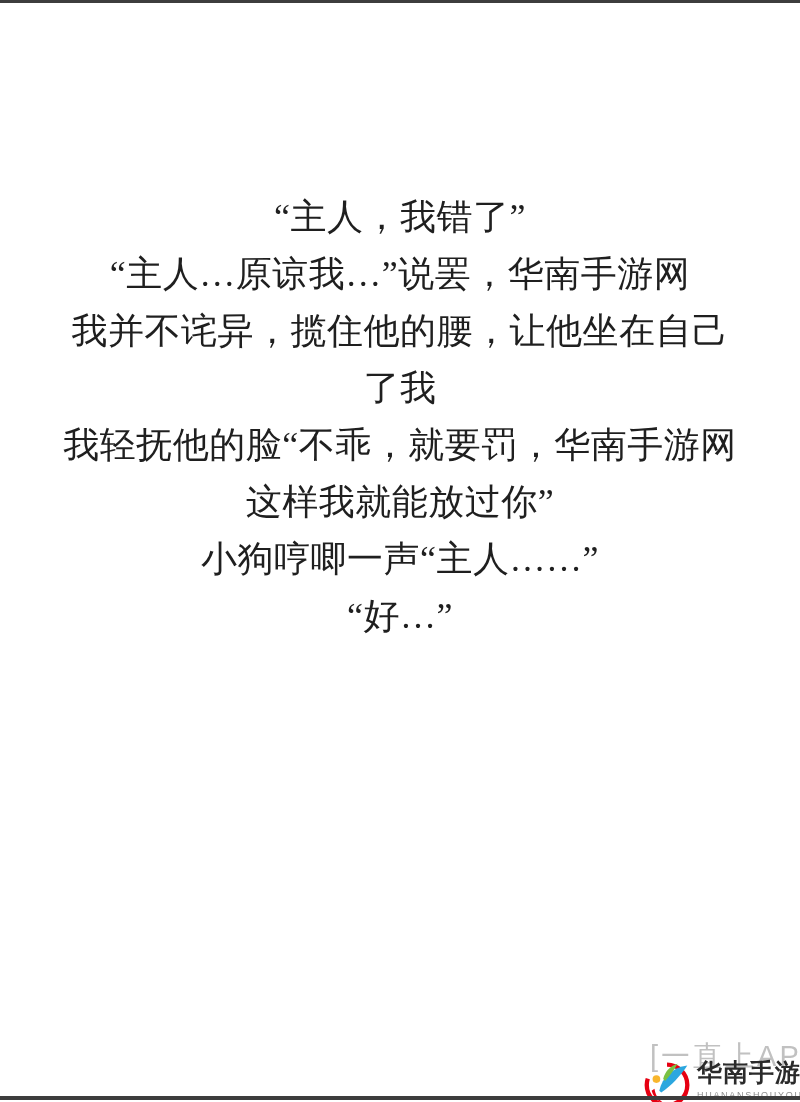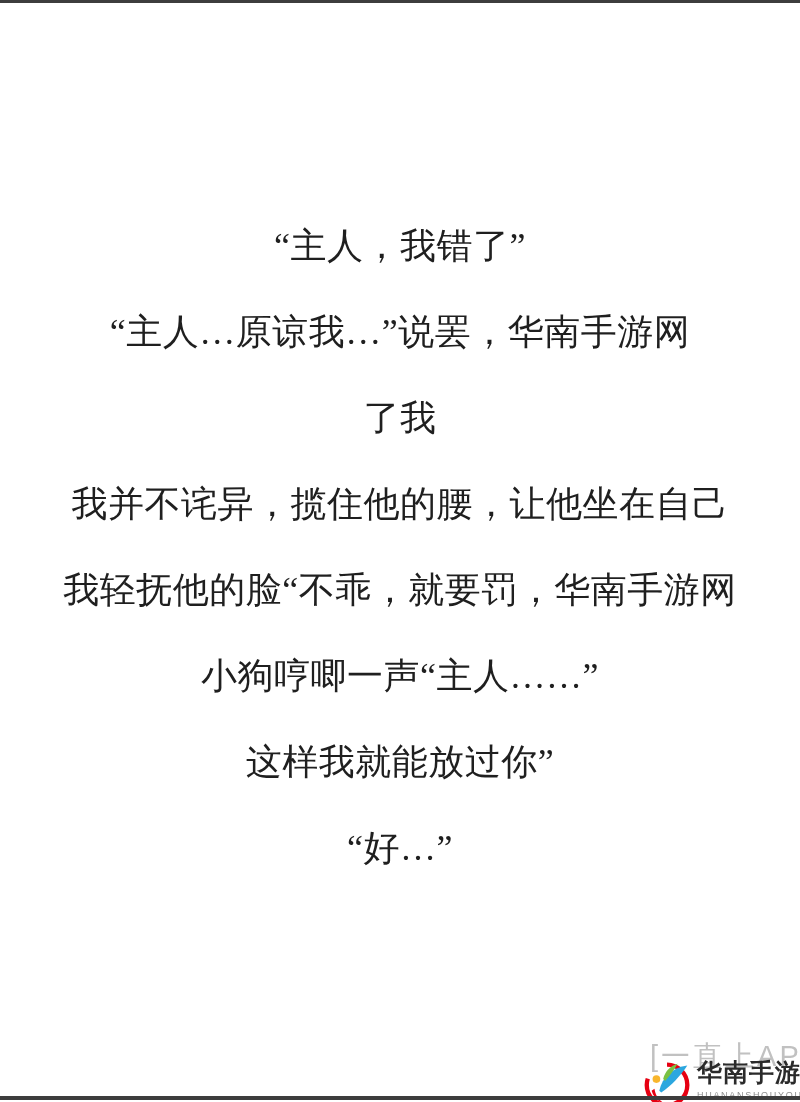--- a/index.html
+++ b/index.html
@@ -19,21 +19,21 @@
     background:#3d3d3d;z-index:6;
   }
   .text-block{
     position:absolute;top:189px;left:0;width:100%;
     text-align:center;
     font-size:36px;
     line-height:57px;
     color:#1f1f1f;
     letter-spacing:0.5px;
   }
-  .story-line{white-space:nowrap;margin-top:29px;}
+  .story-line{white-space:nowrap;}
   .watermark{
     position:absolute;left:650px;top:1037px;
     font-family:"Liberation Sans",sans-serif;
     font-size:29px;
     color:#8f8f8f;
     opacity:0.55;
     letter-spacing:3px;
     white-space:nowrap;
     z-index:1;
   }
@@ -69,25 +69,25 @@
 </head>
 <body>
 
 <div class="page">
 
   <div class="border-top"></div>
 
   <div class="text-block">
     <div class="story-line">“主人，我错了”</div>
     <div class="story-line">“主人…原谅我…”说罢，华南手游网</div>
+    <div class="story-line">我并不诧异，揽住他的腰，让他坐在自己</div>
     <div class="story-line">了我</div>
-    <div class="story-line">我并不诧异，揽住他的腰，让他坐在自己</div>
     <div class="story-line">我轻抚他的脸“不乖，就要罚，华南手游网</div>
+    <div class="story-line">这样我就能放过你”</div>
     <div class="story-line">小狗哼唧一声“主人……”</div>
-    <div class="story-line">这样我就能放过你”</div>
     <div class="story-line">“好…”</div>
   </div>
 
   <div class="watermark">[一直上APP</div>
 
   <div class="logo">
     <svg class="logo-icon" viewBox="0 0 52 58" xmlns="http://www.w3.org/2000/svg">
       <circle cx="25" cy="32" r="21" fill="none" stroke-width="4.5" stroke-dasharray="105 27" transform="rotate(-90 25 32)" stroke="#e60012"></circle>
       <path d="M17 38 C20 24 31 14 46 12 C38 24 30 32 19 40 Z" fill="#2ba7df"></path>
       <path d="M21 26 C23 17 29 12 36 10 C32 17 28 22 23 28 Z" fill="#7ac143"></path>

